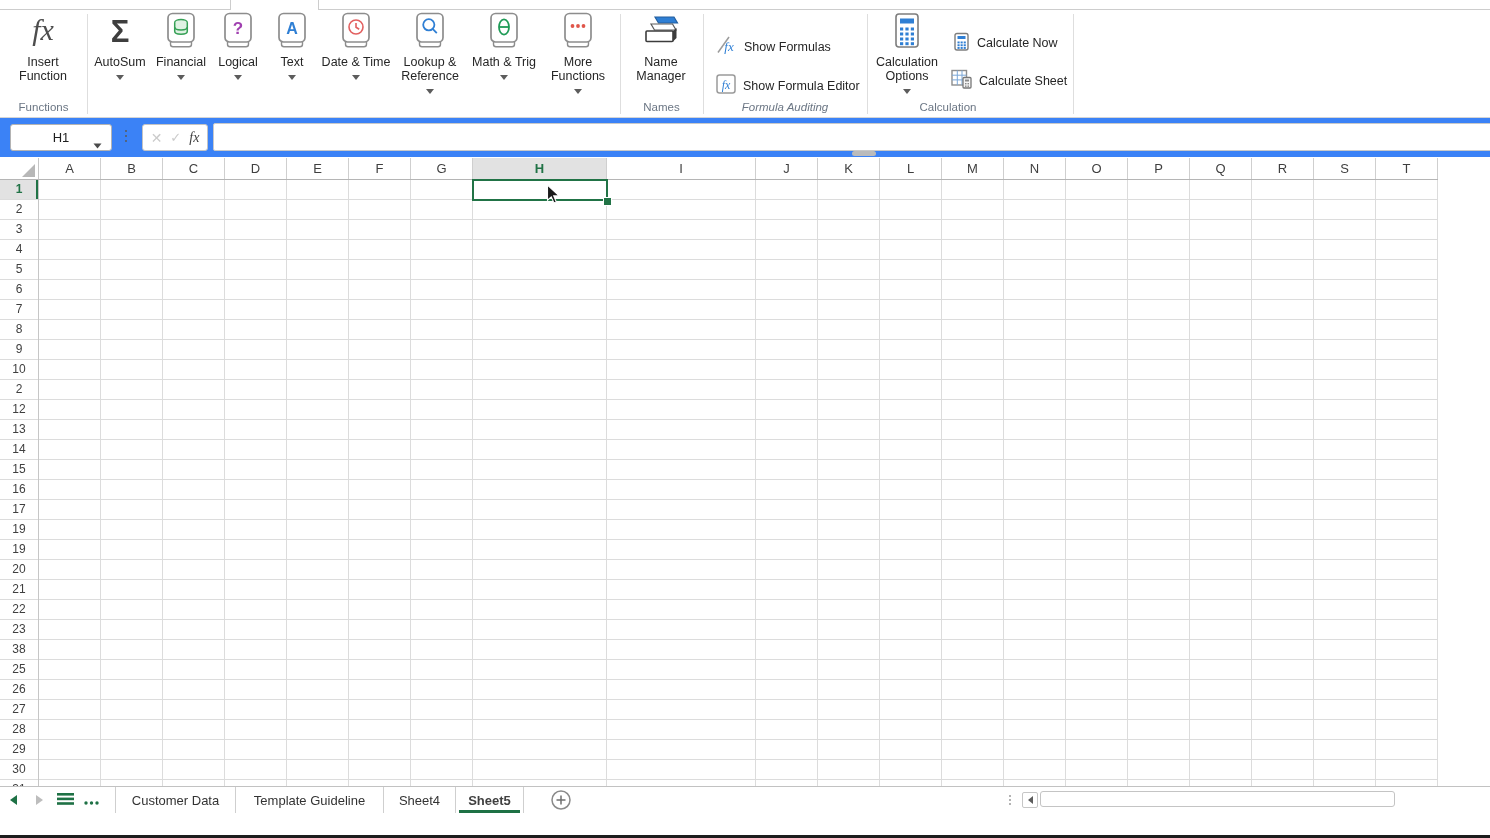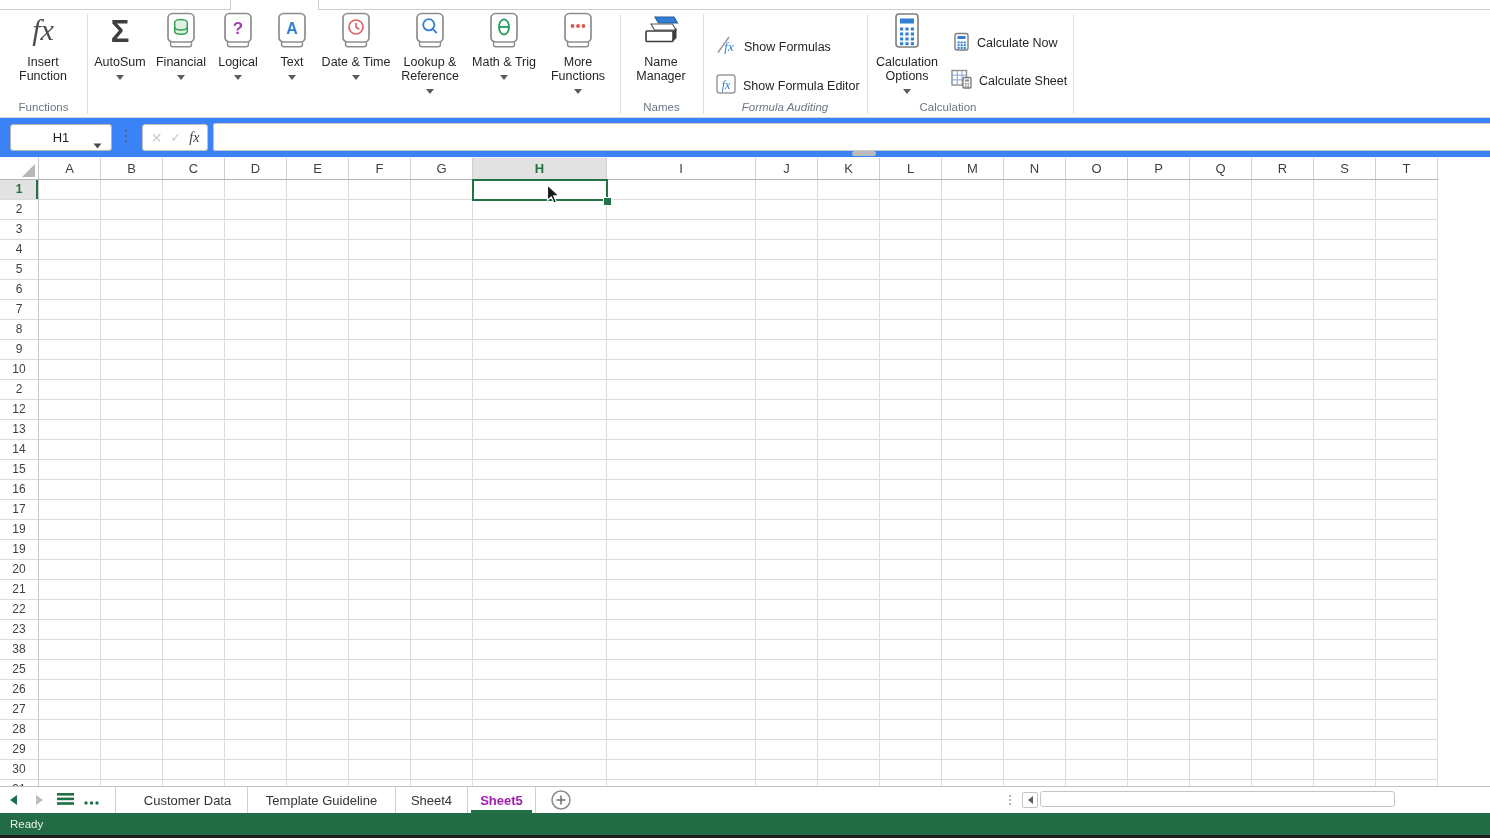--- a/index.html
+++ b/index.html
@@ -71,24 +71,24 @@
   #sel-handle{position:absolute;left:603px;top:40px;width:7px;height:7px;background:#217346;
             border:1px solid #fff;box-sizing:content-box;}
   #cursor{position:absolute;left:546px;top:27px;}
 
   
   #sheetbar{position:absolute;left:0;top:786px;width:1490px;height:27px;background:#fff;
             border-top:1px solid #c2c2c2;box-sizing:border-box;}
   #tab-controls{position:absolute;left:0;top:0;width:116px;height:26px;display:flex;align-items:center;
             border-right:1px solid #cfcfcf;box-sizing:border-box;}
   #tab-controls .ctl{width:26px;text-align:center;}
-  #sheettabs{position:absolute;left:128px;top:0;height:26px;display:flex;}
+  #sheettabs{position:absolute;left:116px;top:0;height:26px;display:flex;}
   .sheettab{position:relative;box-sizing:border-box;border-right:1px solid #cfcfcf;font-size:13px;color:#333;
             display:flex;align-items:center;justify-content:center;}
-  .sheettab.active{color:#a21caf;font-weight:bold;}
+  .sheettab.active{color:#404040;font-weight:bold;}
   .sheettab.active .underline{position:absolute;left:3px;right:3px;bottom:0;height:3px;background:#1e7145;}
   #addsheet{position:absolute;left:550px;top:2px;width:22px;height:22px;}
   #sb-dots{position:absolute;left:1005px;top:0;width:10px;height:26px;display:flex;flex-direction:column;
            align-items:center;justify-content:center;gap:2px;}
   #sb-dots i{width:2px;height:2px;border-radius:50%;background:#9a9a9a;display:block;}
   #hscroll-left{position:absolute;left:1022px;top:5px;width:16px;height:16px;border:1px solid #c6c6c6;
            border-radius:2px;box-sizing:border-box;display:flex;align-items:center;justify-content:center;}
   #hscroll-thumb{position:absolute;left:1040px;top:4px;width:355px;height:16px;border:1px solid #c4c4c4;
            border-radius:3px;background:#fff;box-sizing:border-box;}
 
@@ -501,18 +501,15 @@
         <i></i>
       </div>
     <div id="hscroll-left">
       <svg width="7" height="8" viewBox="0 0 7 8">
           <path d="M6 0 L1 4 L6 8 Z" fill="#5c5c5c"></path>
         </svg>
     </div>
     <div id="hscroll-thumb"></div>
   </div>
 
-  <div id="statusbar">
-    <span class="txt">Ready</span>
-  </div>
   <div id="bottom-edge"></div>
 
 </div>
 
 </body></html>

